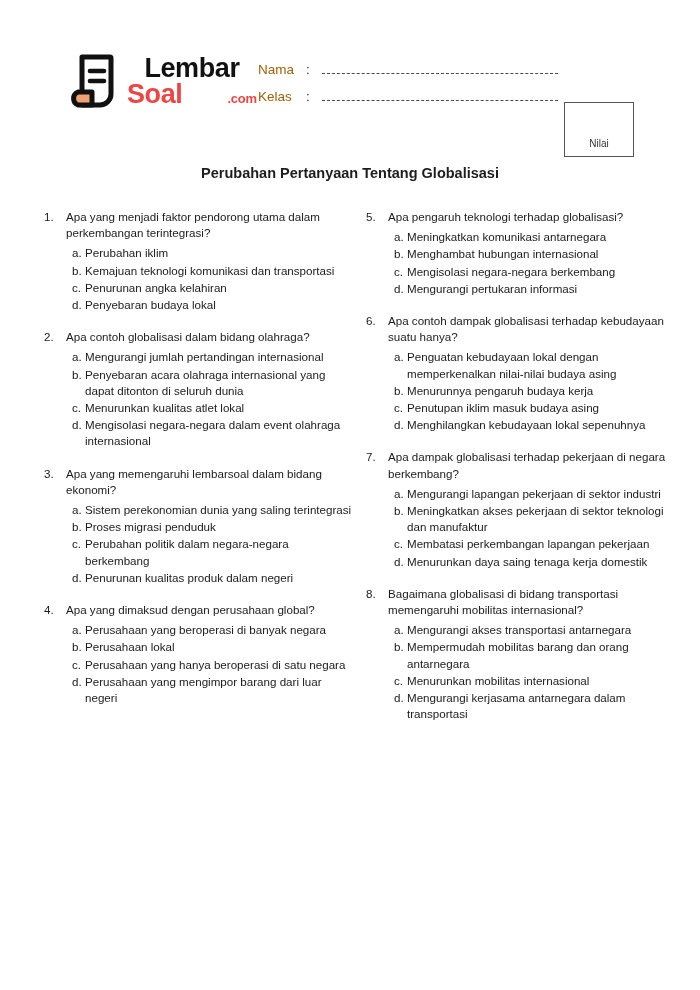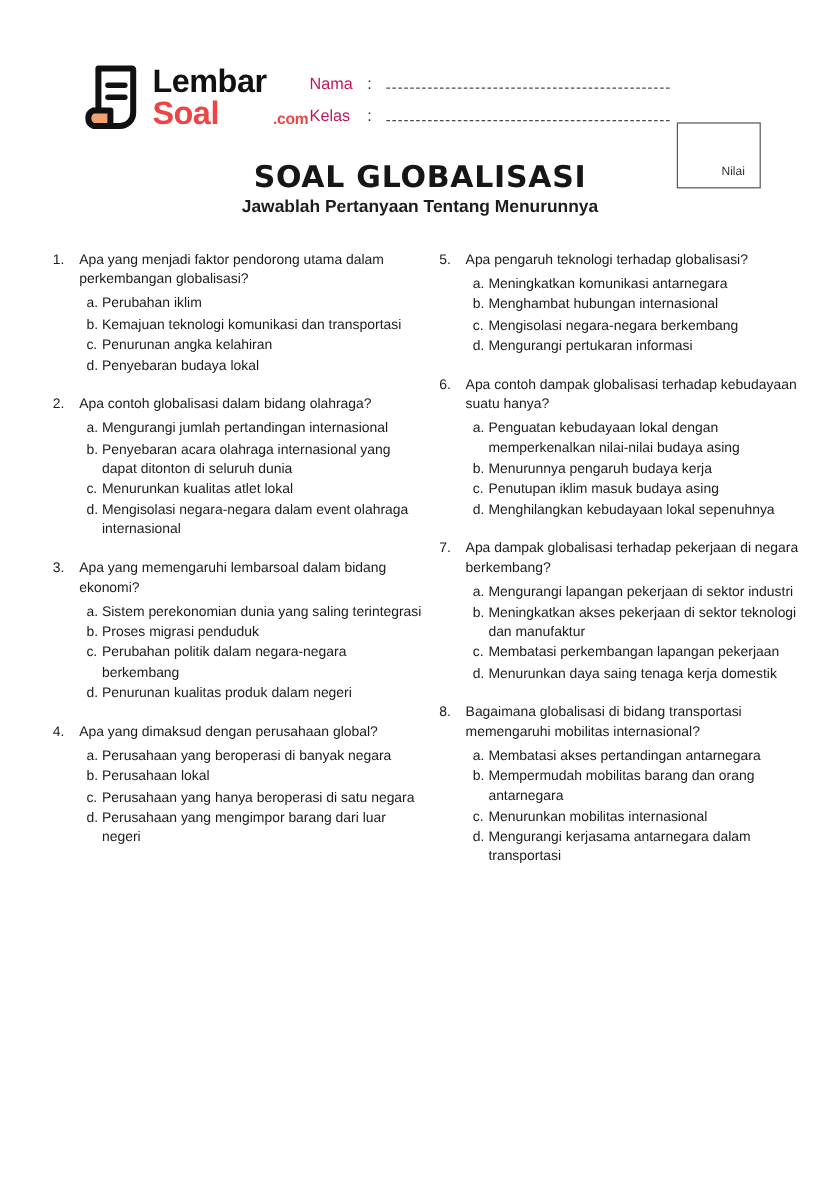--- a/index.html
+++ b/index.html
@@ -28,20 +28,21 @@
     width: 700px;
     height: 74px;
   }
   .brand {
     position: absolute;
     left: 68px;
     top: 6px;
     display: flex;
     align-items: center;
     gap: 9px;
+    text-align: center;
   }
   .brand-mark { width: 50px; height: 58px; display: block; }
   .brand-words {
     display: flex;
     flex-direction: column;
     justify-content: center;
     line-height: 0.97;
   }
   .brand-line1 {
     font-size: 27px;
@@ -72,21 +73,21 @@
     width: 300px;
   }
   .field-row {
     display: flex;
     align-items: center;
     height: 27px;
   }
   .field-label {
     width: 48px;
     font-size: 13.5px;
-    color: #be185d;
+    color: #a16207;
   }
   .field-colon {
     width: 16px;
     font-size: 13.5px;
     color: #2a2a2a;
   }
   .field-dash {
     flex: 1;
     height: 1px;
     margin-top: 9px;
@@ -98,21 +99,21 @@
     left: 564px;
     top: 56px;
     width: 70px;
     height: 55px;
     border: 1.6px solid #555555;
     box-sizing: border-box;
   }
   .nilai-label {
     position: absolute;
     bottom: 7px;
-    left: 12px;
+    left: 0;
     width: 100%;
     text-align: center;
     font-size: 10px;
     color: #333333;
   }
 
   
   .title {
     position: absolute;
     top: 133px;
@@ -239,29 +240,28 @@
         <span class="field-colon">:</span>
         <span class="field-dash"></span>
       </div>
     </div>
 
     <div class="nilai-box">
       <span class="nilai-label">Nilai</span>
     </div>
   </div>
 
-  <div class="title">SOAL GLOBALISASI</div>
-  <div class="subtitle">Jawablah Pertanyaan Tentang Menurunnya</div>
+  <div class="subtitle">Perubahan Pertanyaan Tentang Globalisasi</div>
 
   <div class="columns">
     <div class="col col-left">
         <div class="question">
           <div class="q-head">
             <span class="q-num">1.</span>
-            <span class="q-text">Apa yang menjadi faktor pendorong utama dalam perkembangan globalisasi?</span>
+            <span class="q-text">Apa yang menjadi faktor pendorong utama dalam perkembangan terintegrasi?</span>
           </div>
           <div class="options">
             <div class="option">
               <span class="opt-letter">a.</span>
               <span class="opt-text">Perubahan iklim</span>
             </div>
             <div class="option">
               <span class="opt-letter">b.</span>
               <span class="opt-text">Kemajuan teknologi komunikasi dan transportasi</span>
             </div>
@@ -422,21 +422,21 @@
           </div>
         </div>
         <div class="question">
           <div class="q-head">
             <span class="q-num">8.</span>
             <span class="q-text">Bagaimana globalisasi di bidang transportasi memengaruhi mobilitas internasional?</span>
           </div>
           <div class="options">
             <div class="option">
               <span class="opt-letter">a.</span>
-              <span class="opt-text">Membatasi akses pertandingan antarnegara</span>
+              <span class="opt-text">Mengurangi akses transportasi antarnegara</span>
             </div>
             <div class="option">
               <span class="opt-letter">b.</span>
               <span class="opt-text">Mempermudah mobilitas barang dan orang antarnegara</span>
             </div>
             <div class="option">
               <span class="opt-letter">c.</span>
               <span class="opt-text">Menurunkan mobilitas internasional</span>
             </div>
             <div class="option">

